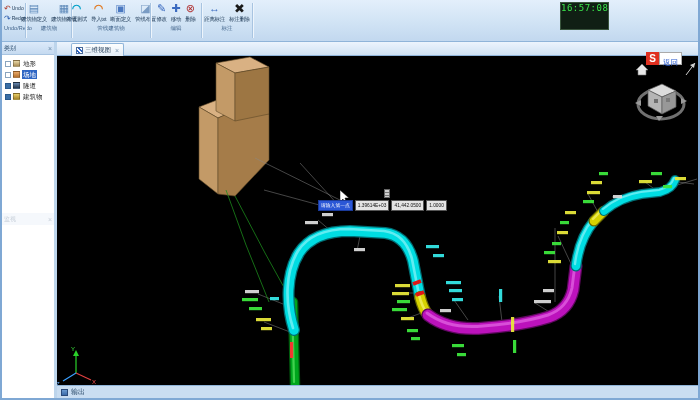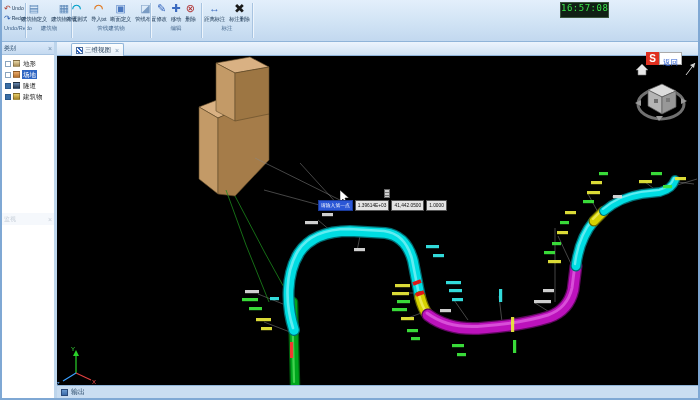--- a/index.html
+++ b/index.html
@@ -12,21 +12,21 @@
   .rsep{position:absolute;top:3px;height:35px;width:1px;background:#a8c4e1;box-shadow:1px 0 0 #eef5fc;}
   .group{position:absolute;top:2px;height:38px;display:flex;flex-direction:column;align-items:center;}
   .btnrow{display:flex;gap:2px;align-items:flex-start;justify-content:center;}
   .rbtn{display:flex;flex-direction:column;align-items:center;width:auto;padding:0 1px;cursor:default;}
   .rbtn .ric{font-size:11px;line-height:13px;height:14px;}
   .rbtn .rlb{font-size:5.5px;line-height:7px;color:#1f3a57;white-space:nowrap;letter-spacing:-0.3px;}
   .glabel{font-size:5.5px;color:#46688e;margin-top:2px;line-height:7px;}
   .undocol{position:absolute;left:2px;top:3px;width:22px;display:flex;flex-direction:column;}
   .ubtn{display:flex;align-items:center;gap:1px;font-size:5px;color:#1f3a57;height:10px;}
   .ubtn .ric{font-size:8px;line-height:9px;}
-  .clock{position:absolute;left:558px;top:2px;width:49px;height:16px;background:#101f14;
+  .clock{position:absolute;left:558px;top:2px;width:49px;height:28px;background:#101f14;
          border:1px solid #39543d;color:#3ae54b;font-family:"DejaVu Sans Mono",monospace;
          font-size:9px;line-height:10px;text-align:left;letter-spacing:.5px;}
   
   .tabbar{position:absolute;left:55px;top:42px;width:643px;height:14px;
           background:linear-gradient(#ecf4fd,#d0e2f3);border-bottom:1px solid #8fb4d9;}
   .tab{position:absolute;left:14px;top:1px;height:13px;display:flex;align-items:center;gap:2px;
        background:linear-gradient(#fdfefe,#e4eef8);border:1px solid #8fb4d9;border-bottom:none;
        border-radius:2px 2px 0 0;padding:0 4px;font-size:6.5px;color:#1f3a57;}
   .tabicon{width:7px;height:7px;background:
       linear-gradient(45deg,#2b62c0 25%,#fff 25%,#fff 50%,#2b62c0 50%,#2b62c0 75%,#fff 75%);

